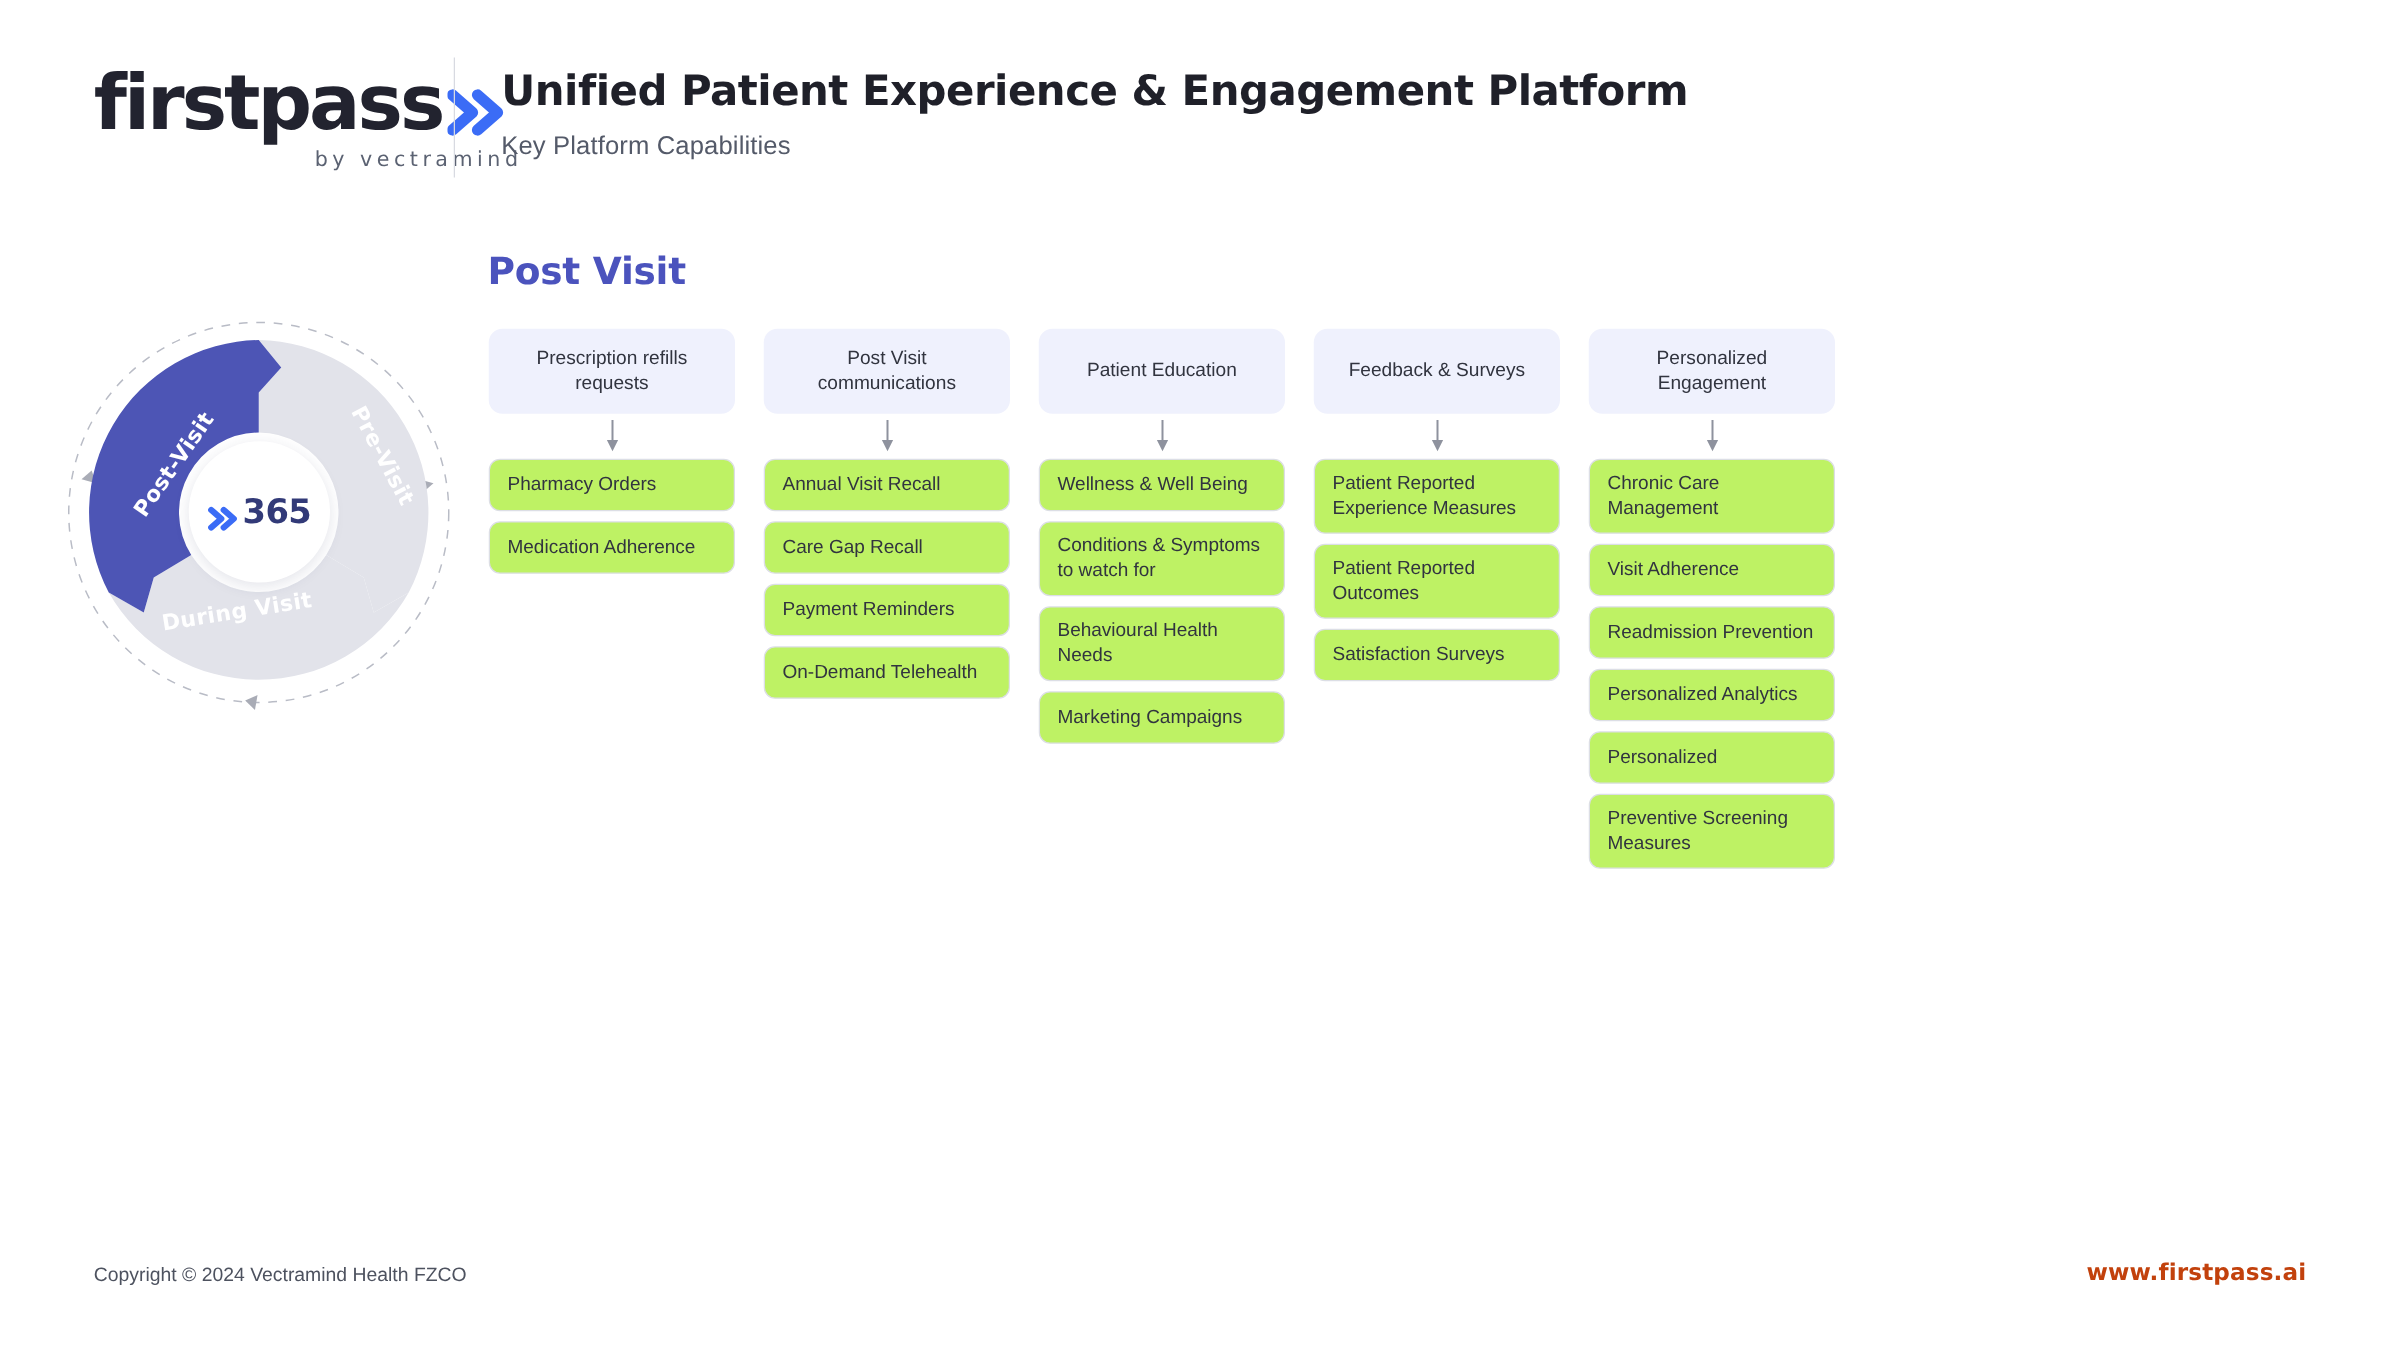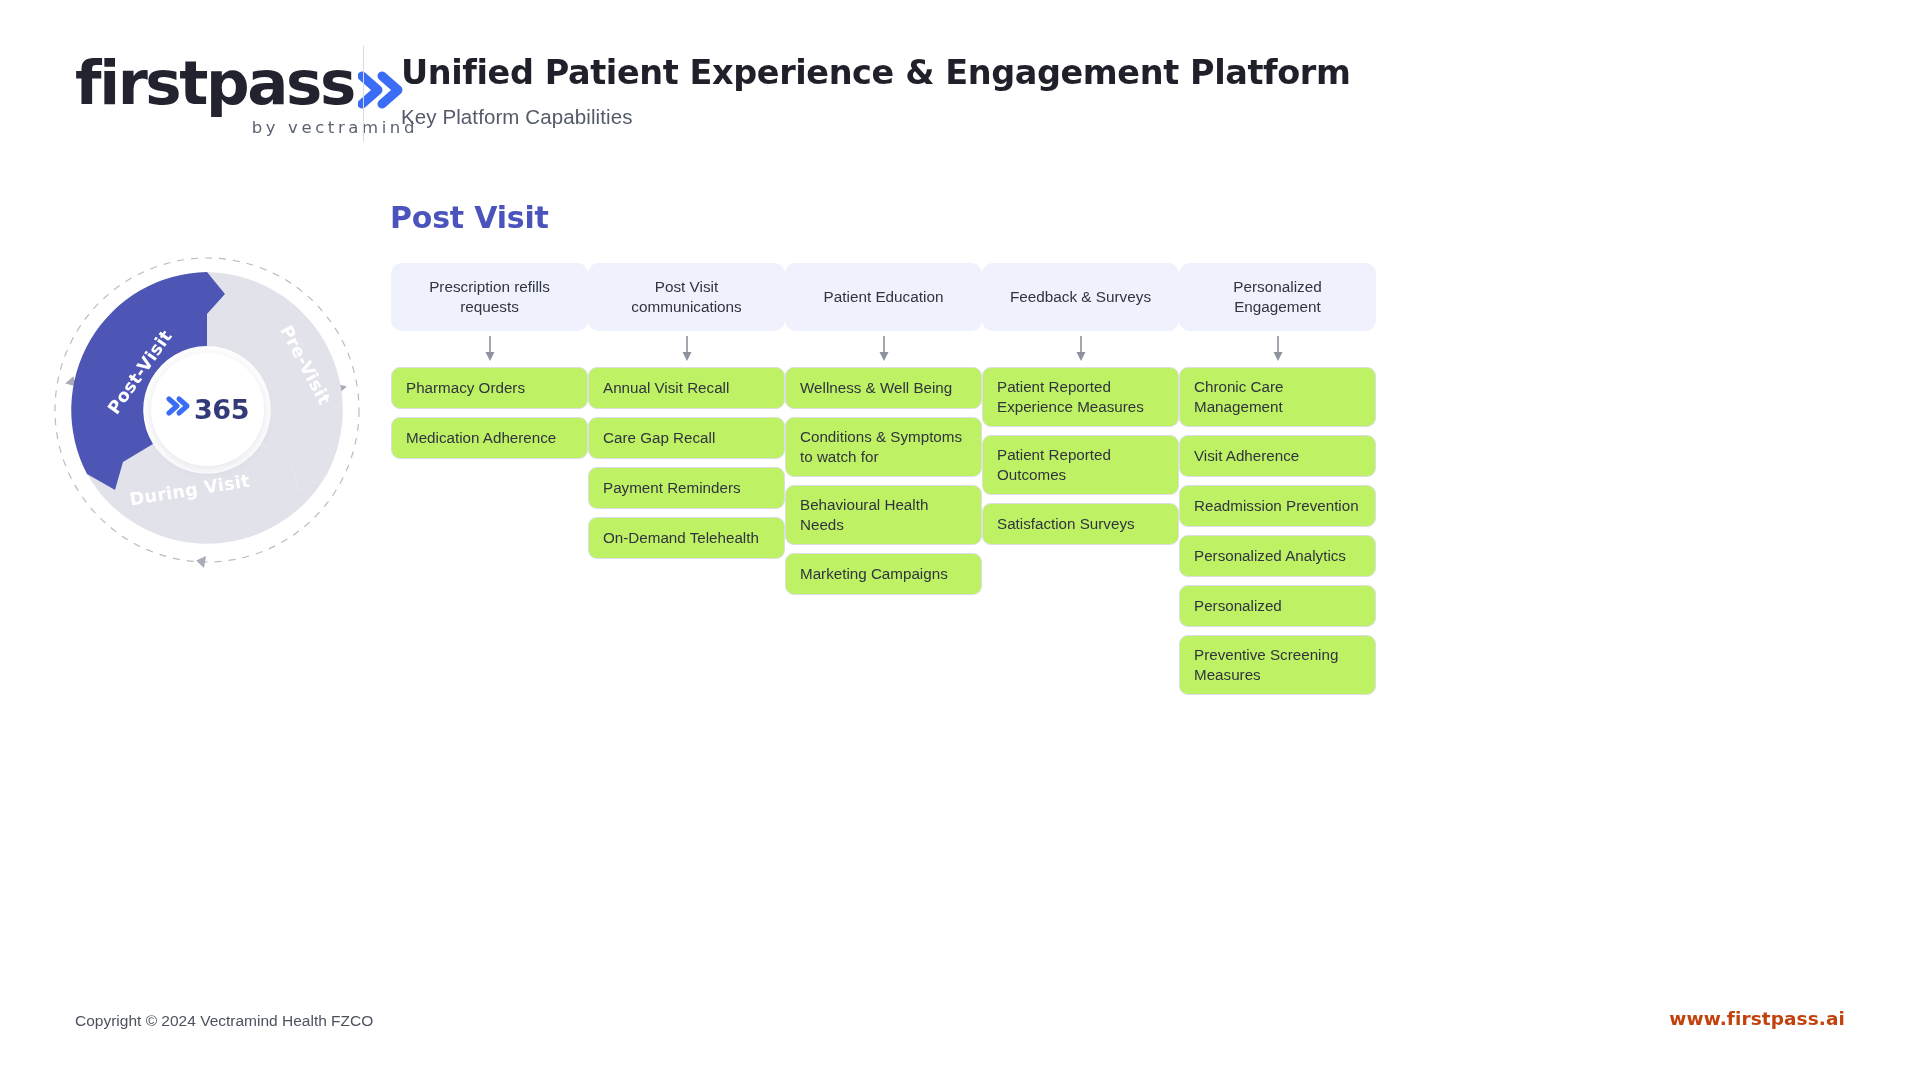--- a/index.html
+++ b/index.html
@@ -113,21 +113,21 @@
     width: 113px; height: 113px;
     border-radius: 50%;
     background: #ffffff;
     box-shadow: 0 3px 12px rgba(40,45,90,0.13);
     display: flex;
     align-items: center;
     justify-content: center;
   }
   .wheel-center-inner {
     display: flex;
-    align-items: flex-start;
+    align-items: flex-end;
     gap: 2px;
   }
   .center-chevrons { display: inline-flex; position: relative; top: 1px; }
   .center-number {
     font-size: 27px;
     font-weight: 700;
     color: #323a78;
     letter-spacing: -0.5px;
     font-family: "DejaVu Sans", sans-serif;
   }
@@ -143,20 +143,21 @@
   }
   .seg-label-post  { left: 44px;  top: 112px; transform: rotate(-55deg); }
   .seg-label-pre   { left: 215px; top: 105px; transform: rotate(62deg);  color: #ffffff; }
   .seg-label-during{ left: 82px;  top: 230px; transform: rotate(-9deg);  }
 
   
   .columns {
     position: absolute;
     left: 391px; top: 263px;
     display: flex;
+    gap: 23px;
     align-items: flex-start;
   }
   .column { width: 197px; }
   .col-head {
     width: 197px;
     min-height: 68px;
     background: #eff1fd;
     border-radius: 11px;
     display: flex;
     align-items: center;

